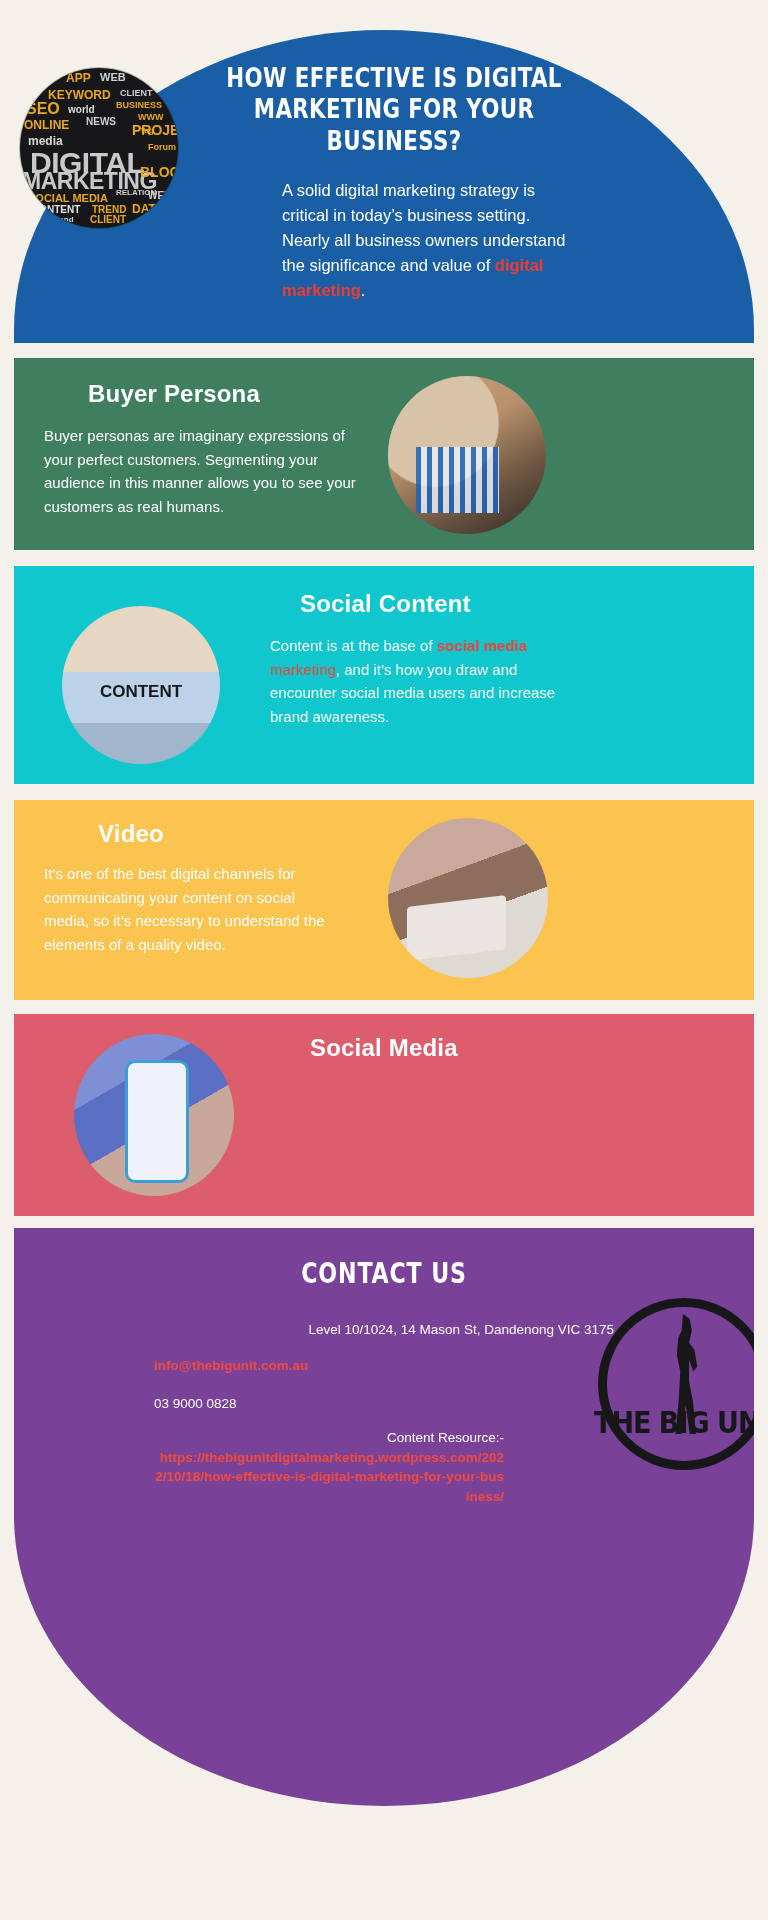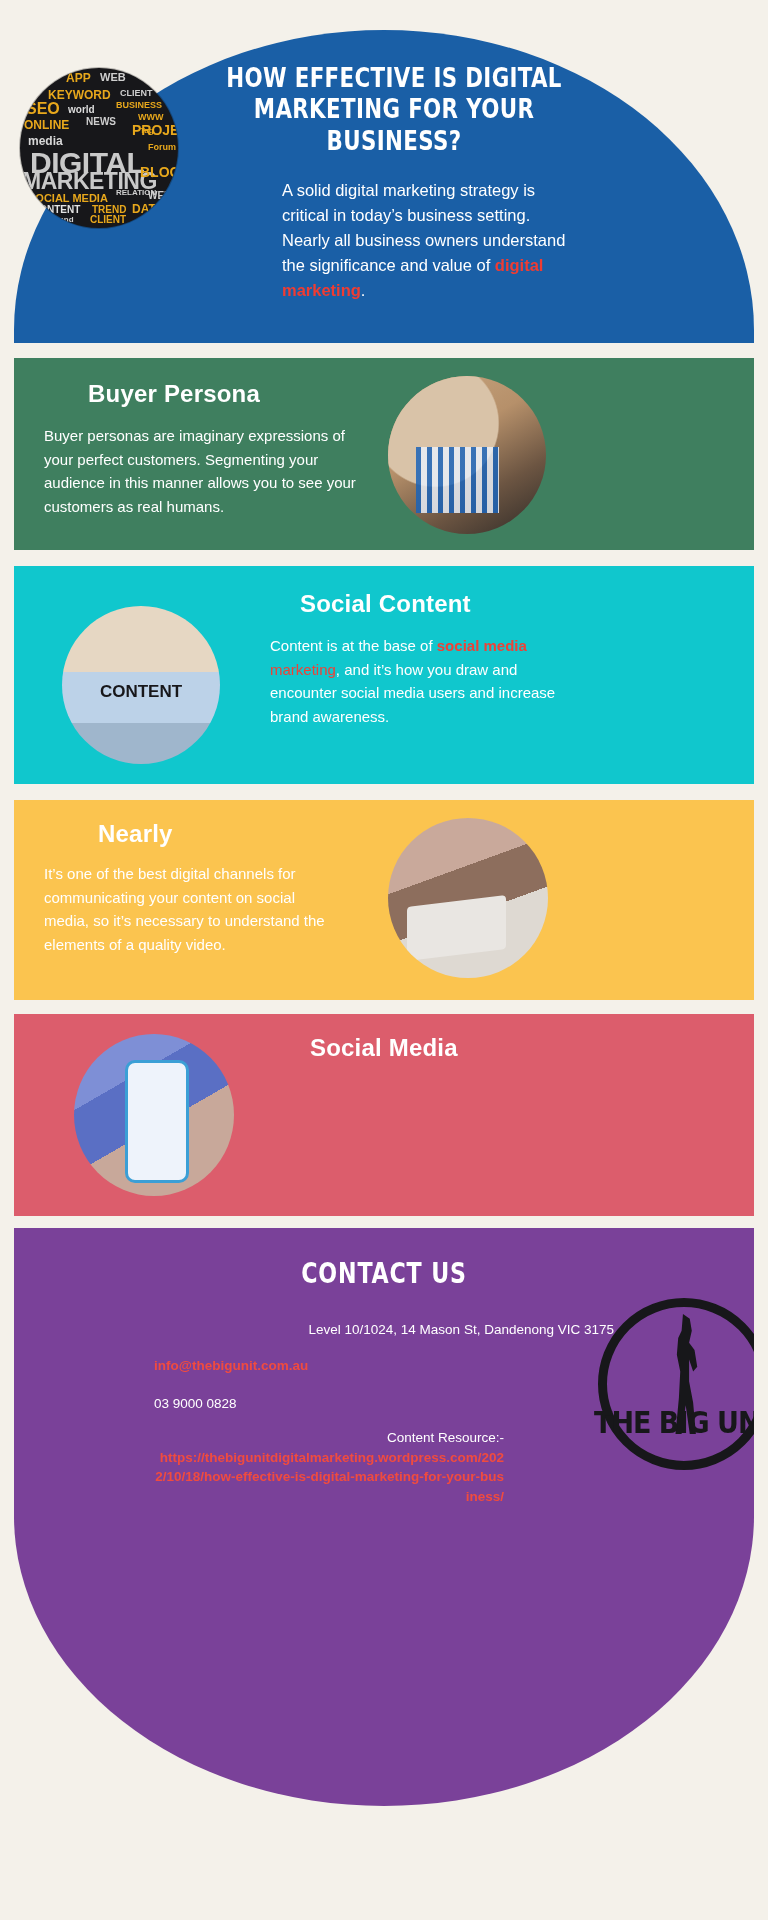--- a/index.html
+++ b/index.html
@@ -203,21 +203,21 @@
     <div class="p-title">Social Content</div>
     <div class="p-body">
       <span>Content is at the base of </span><span class="hlb">social media</span><span class="hl"> marketing</span><span>, and it’s how you draw and encounter social media users and increase brand awareness.</span>
     </div>
     <div class="photo ph-content">
         <div class="img-content"></div>
       </div>
   </div>
 
   <div class="panel sec-video">
-    <div class="p-title">Nearly</div>
+    <div class="p-title">Video</div>
     <div class="p-body">It’s one of the best digital channels for communicating your content on social media, so it’s necessary to understand the elements of a quality video.</div>
     <div class="photo ph-video">
         <div class="img-video"></div>
       </div>
   </div>
 
   <div class="panel sec-smedia">
     <div class="p-title">Social Media</div>
     <div class="photo ph-smedia">
         <div class="img-phone"></div>

